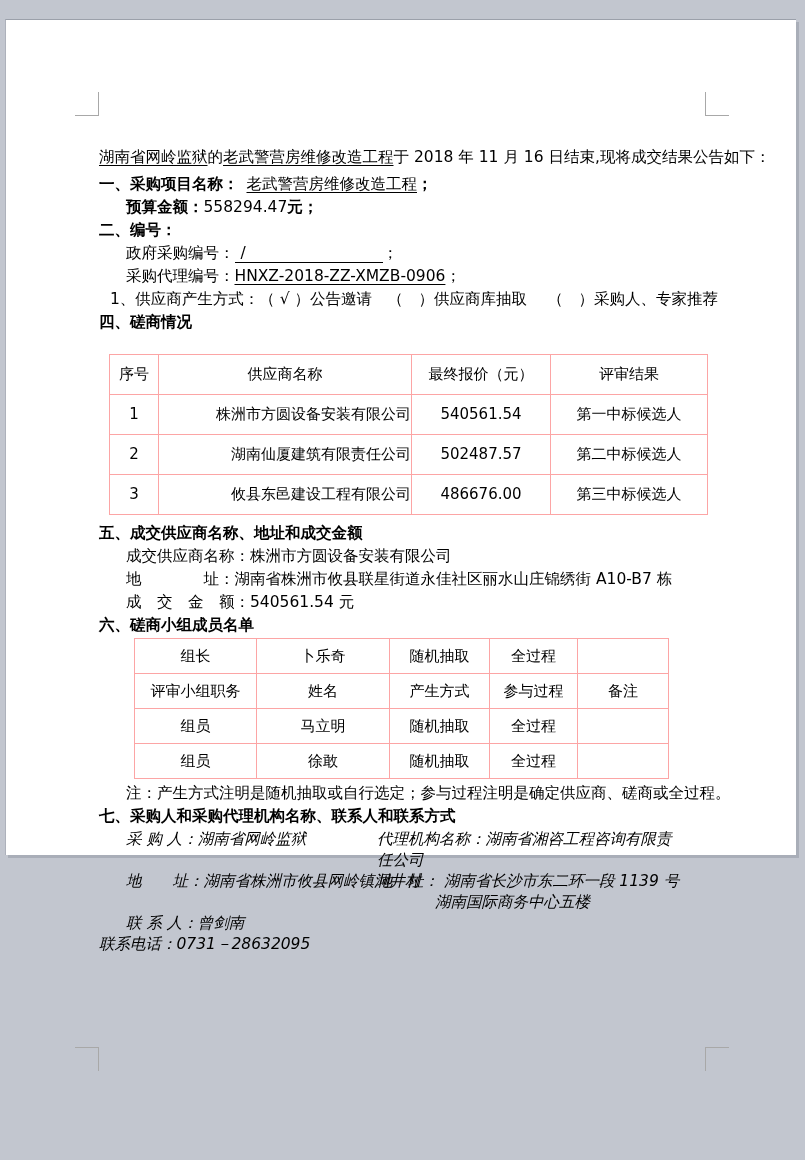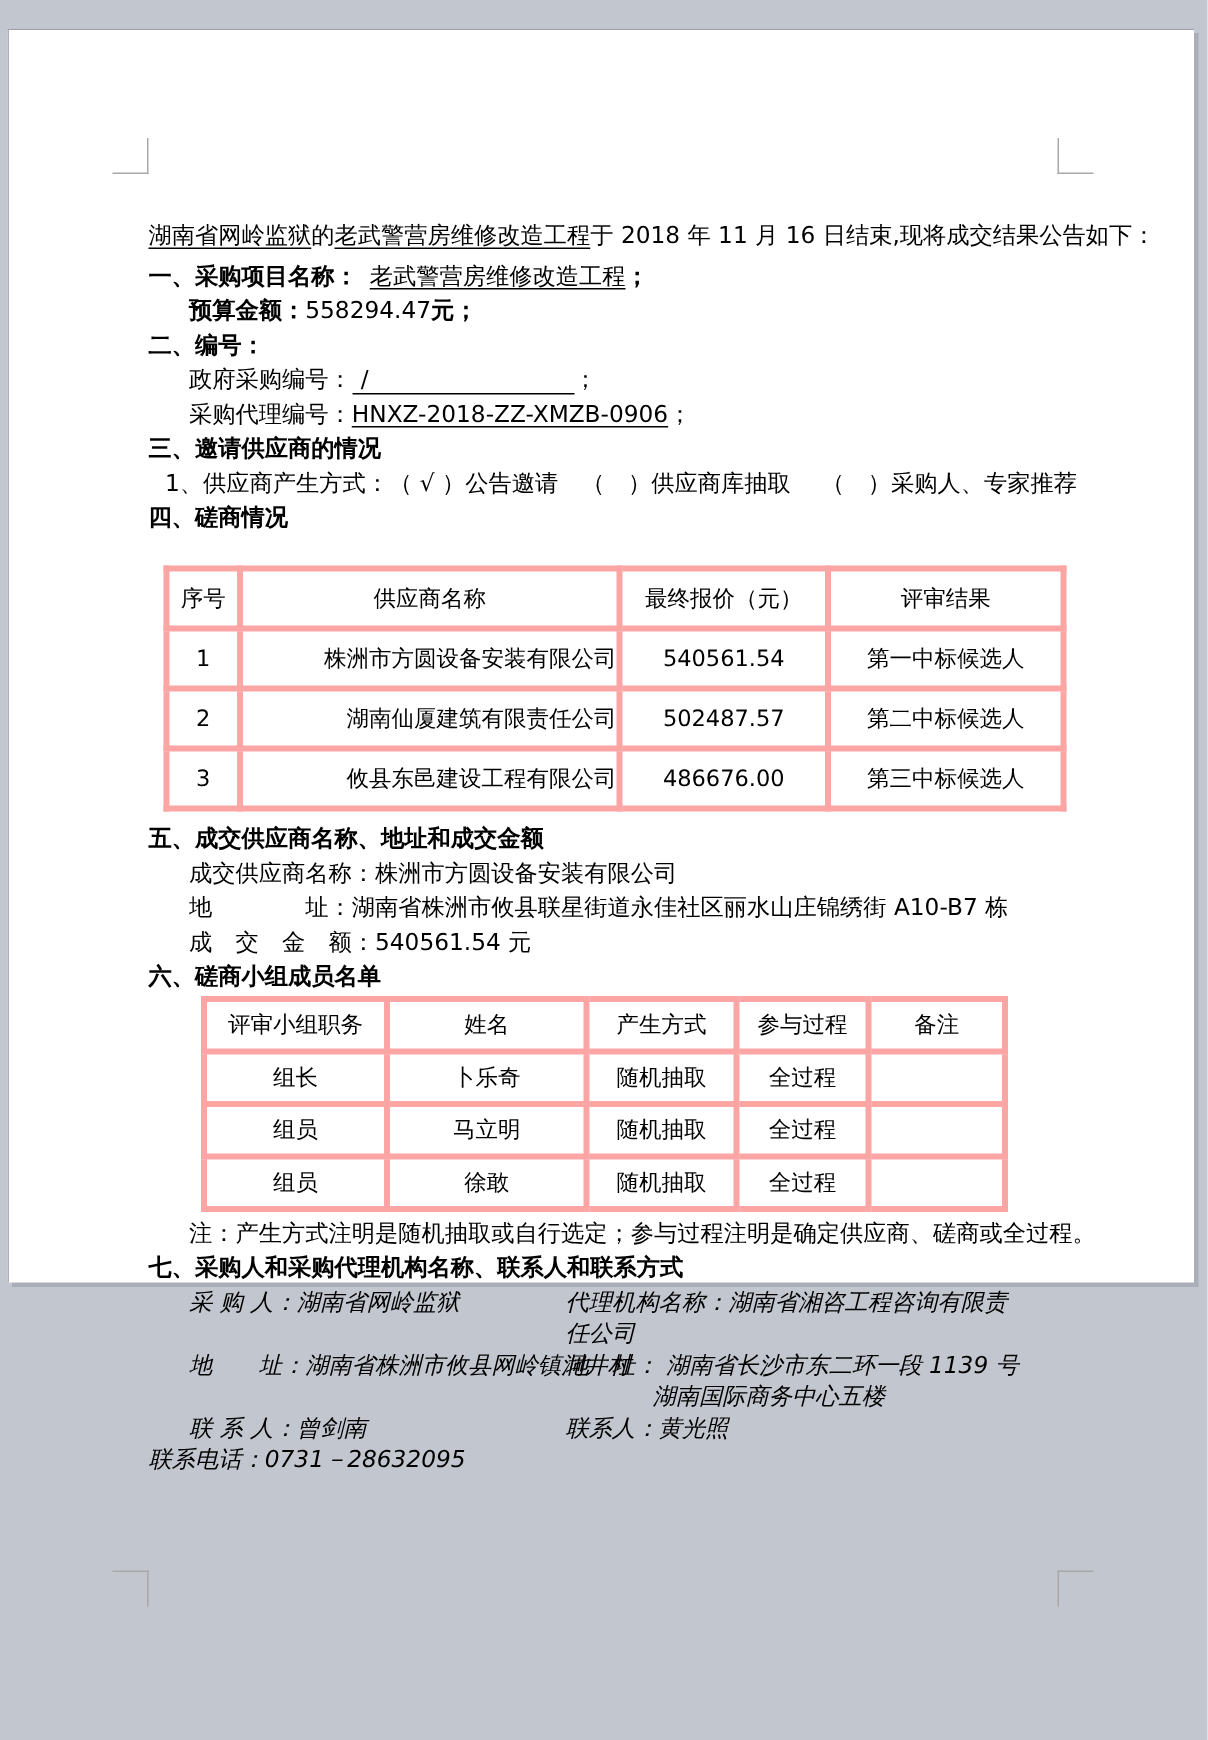--- a/index.html
+++ b/index.html
@@ -52,21 +52,21 @@
     width: 148px;
     border-bottom: 1px solid #000;
     padding-left: 6px;
     height: 19px;
     line-height: 19px;
     vertical-align: baseline;
   }
   .intro { margin-bottom: 6px; }
 
   table { border-collapse: collapse; table-layout: fixed; font-size: 15px; }
-  th, td { border: 4px solid #fca5a5; text-align: center; font-weight: normal; padding: 0; }
+  th, td { border: 1px solid #fca5a5; text-align: center; font-weight: normal; padding: 0; }
   .t1 { width: 598px; margin: 21px 0 8px 10px; }
   .t1 th, .t1 td { height: 40px; }
   .t1 td.name { text-align: right; padding-left: 13px; }
   .t2 { width: 534px; margin: 1px 0 4px 35px; }
   .t2 th, .t2 td { height: 35px; }
 
   .contacts { margin-top: 1px; }
   .contact-row { display: flex; align-items: flex-start; font-style: italic; }
   .c-left { width: 278px; padding-left: 27px; white-space: nowrap; flex: none; }
   .c-right { width: 305px; flex: none; }
@@ -88,21 +88,20 @@
     <p class="heading nowrap"><span>一、</span><span>采购项目名称：</span><span class="u normal gap-l">老武警营房维修改造工程</span><span>；</span></p>
 
     <p class="indent nowrap"><span class="heading">预算金额：</span><span>558294.47</span><span class="heading">元；</span></p>
 
     <p class="heading nowrap"><span>二、</span><span>编号：</span></p>
 
     <p class="indent nowrap"><span>政府采购编号：</span><span class="fill-line"><span>/</span></span><span>；</span></p>
 
     <p class="indent nowrap"><span>采购代理编号：</span><span class="u">HNXZ-2018-ZZ-XMZB-0906</span><span>；</span></p>
 
-    <p class="heading nowrap"><span>三、</span><span>邀请供应商的情况</span></p>
 
     <p class="indent-sm nowrap">1、供应商产生方式：（ √ ）公告邀请　（　）供应商库抽取　 （　）采购人、专家推荐</p>
 
     <p class="heading nowrap"><span>四、</span><span>磋商情况</span></p>
 
     <table class="t1">
       <colgroup>
           <col style="width:49px">
           <col style="width:253px">
           <col style="width:139px">
@@ -147,34 +146,34 @@
     <table class="t2">
       <colgroup>
           <col style="width:122px">
           <col style="width:133px">
           <col style="width:100px">
           <col style="width:88px">
           <col style="width:91px">
         </colgroup>
       <tbody>
           <tr>
+        <td>组长</td>
+        <td>卜乐奇</td>
+        <td>随机抽取</td>
+        <td>全过程</td>
+        <td></td>
+      </tr>
+      <tr>
         <th>评审小组职务</th>
         <th>姓名</th>
         <th>产生方式</th>
         <th>参与过程</th>
         <th>备注</th>
       </tr>
       <tr>
-        <td>组长</td>
-        <td>卜乐奇</td>
-        <td>随机抽取</td>
-        <td>全过程</td>
-        <td></td>
-      </tr>
-      <tr>
         <td>组员</td>
         <td>马立明</td>
         <td>随机抽取</td>
         <td>全过程</td>
         <td></td>
       </tr>
       <tr>
         <td>组员</td>
         <td>徐敢</td>
         <td>随机抽取</td>
@@ -192,21 +191,20 @@
       <div class="contact-row">
         <div class="c-left">采 购 人：湖南省网岭监狱</div>
         <div class="c-right">代理机构名称：湖南省湘咨工程咨询有限责任公司</div>
       </div>
       <div class="contact-row">
         <div class="c-left">地　　址：湖南省株洲市攸县网岭镇洞井村</div>
         <div class="c-right hang">地　址： 湖南省长沙市东二环一段 1139 号湖南国际商务中心五楼</div>
       </div>
       <div class="contact-row">
         <div class="c-left">联 系 人：曾剑南</div>
-        <div class="c-right">联系人：黄光照</div>
       </div>
       <div class="contact-row">
         <div class="c-right">联系电话：0731－28632095</div>
       </div>
     </div>
 
   </div>
 </div>
 
 </body></html>

